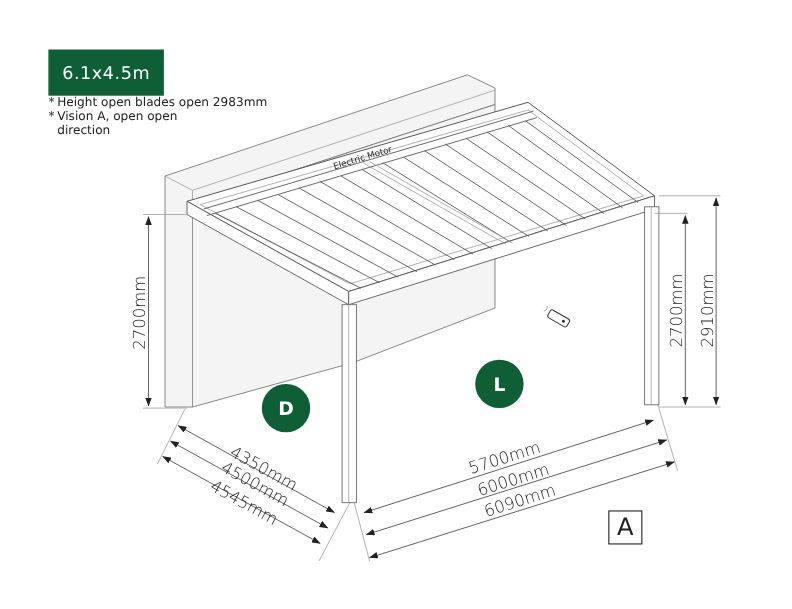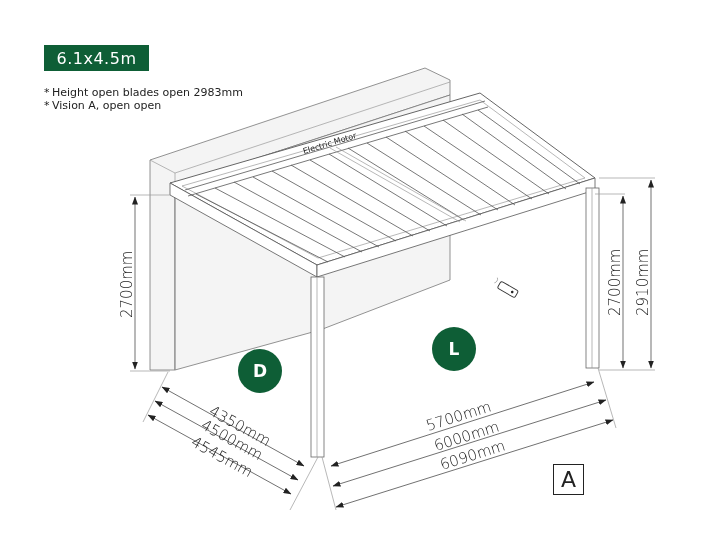--- a/index.html
+++ b/index.html
@@ -1,18 +1,18 @@
 <!DOCTYPE html>
 <html><head>
   <meta charset="utf-8">
   <style>
     html, body { margin: 0; padding: 0; background: #ffffff; }
     body { width: 720px; height: 554px; position: relative; overflow: hidden;
            font-family: "DejaVu Sans", "Liberation Sans", sans-serif; }
-    .size-badge { position: absolute; left: 44px; top: 45px; width: 105px; height: 26px;
+    .size-badge { position: absolute; left: 44px; top: 45px; width: 105px; height: 42px;
                   background: #0e5e36; color: #fff; font-size: 16px; letter-spacing: 0.5px;
                   display: flex; align-items: center; justify-content: center; }
     .notes { position: absolute; left: 44px; top: 86px; font-size: 11px; color: #222; line-height: 13px; }
     .notes .n { display: flex; }
     .notes .star { width: 8px; flex: none; }
     .notes .ind { padding-left: 8px; }
     svg.drawing { position: absolute; left: 0; top: 0; }
     .ln { stroke: #555; stroke-width: 0.8; fill: none; }
     .lnl { stroke: #999; stroke-width: 0.7; fill: none; }
     .wall { fill: #f4f4f4; stroke: #777; stroke-width: 0.8; }
@@ -30,20 +30,21 @@
 
 <div class="notes">
   <div class="n">
     <span class="star">*</span>
     <span>Height open blades open 2983mm</span>
   </div>
   <div class="n">
     <span class="star">*</span>
     <span>Vision A, open open</span>
   </div>
+  <div class="ind">direction</div>
 </div>
 
 <svg class="drawing" width="720" height="554" viewBox="0 0 720 554">
   <defs>
     <marker id="arr" markerWidth="8" markerHeight="6" refX="7.5" refY="3" orient="auto-start-reverse" markerUnits="userSpaceOnUse">
       <path d="M0,0 L8,3 L0,6 z" fill="#222"></path>
     </marker>
   </defs>
 
   <g>

